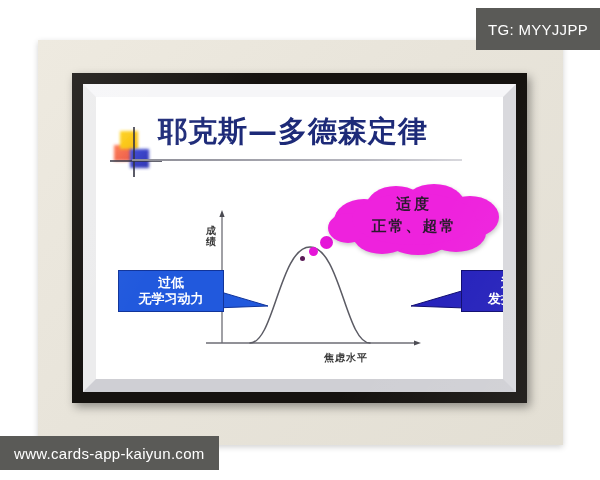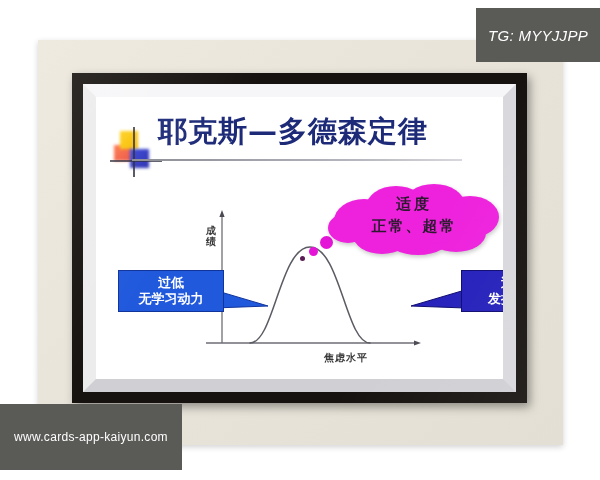--- a/index.html
+++ b/index.html
@@ -15,27 +15,26 @@
   
   .wm{
     position:absolute;
     background:#5a5a57;
     color:#ffffff;
     display:flex;align-items:center;
     letter-spacing:.3px;
     white-space:nowrap;
   }
   #wm-top{
-    right:0;top:8px;height:30px;padding:12px 12px;
+    right:0;top:8px;height:42px;padding:0 12px;
     font-size:15px;
-    font-style:italic;
   }
   #wm-bottom{
-    left:0;bottom:10px;height:34px;padding:16px 14px;
-    font-size:12px;
+    left:0;bottom:10px;height:34px;padding:0 14px;
+    font-size:15px;
   }
 
   
   #mount{
     position:absolute;left:38px;top:40px;width:525px;height:405px;
     background:linear-gradient(135deg,#eeeae0 0%,#e8e4da 45%,#e3dfd4 100%);
   }
   #mount-shadow{
     position:absolute;left:38px;top:40px;width:525px;height:405px;
     box-shadow:0 2px 6px rgba(0,0,0,.18);

